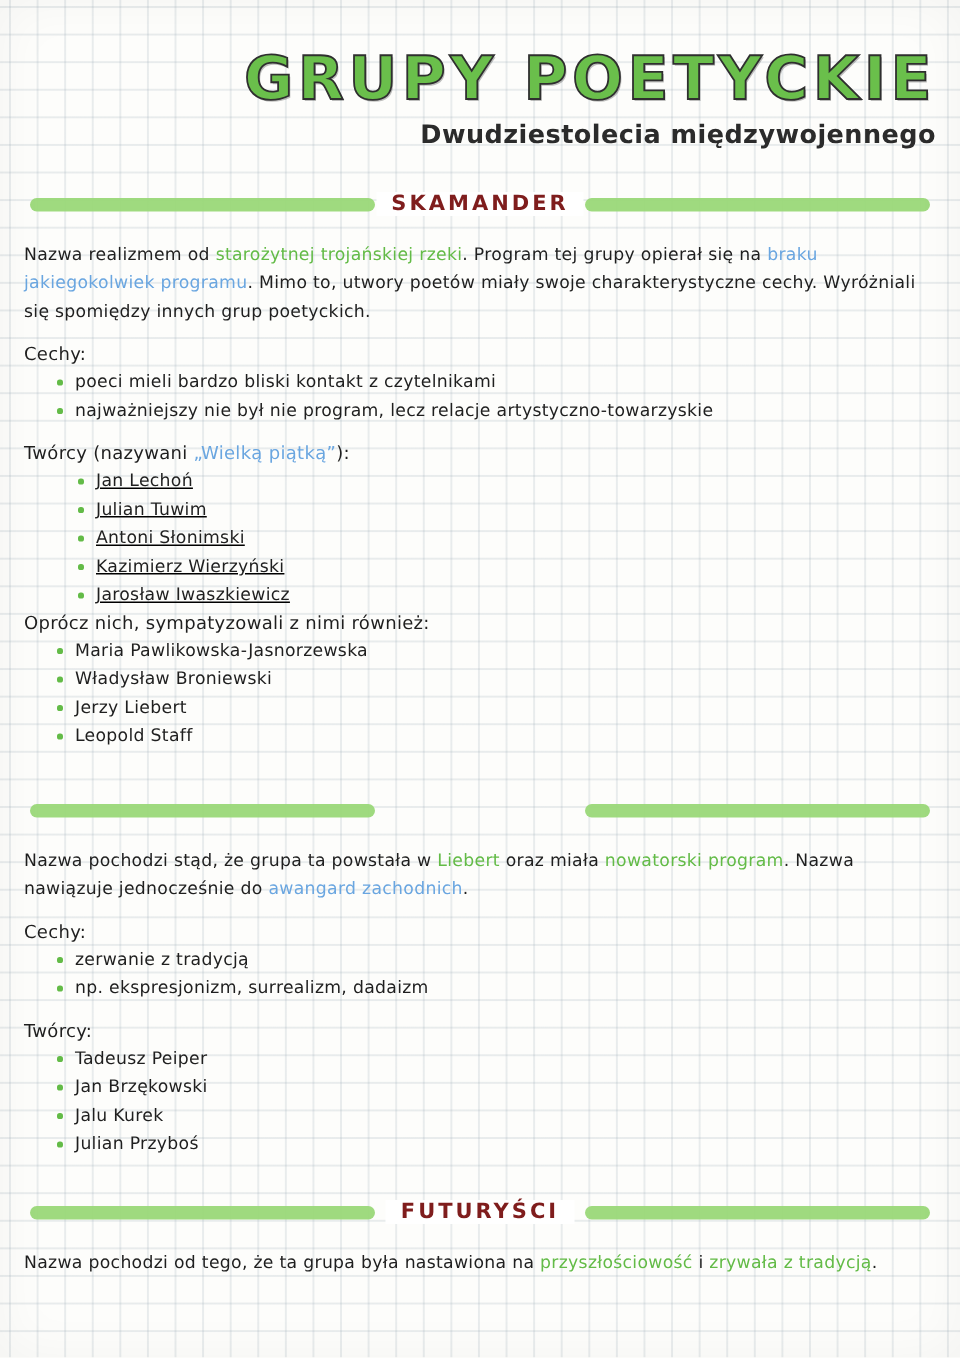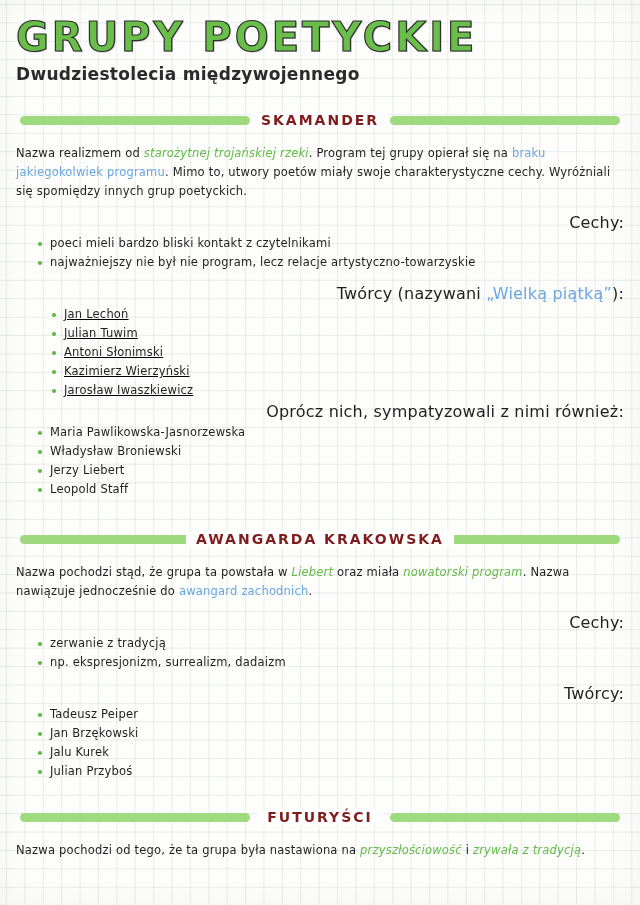--- a/index.html
+++ b/index.html
@@ -29,22 +29,22 @@
   .page::after {
     content: "";
     position: absolute;
     inset: 0;
     pointer-events: none;
     box-shadow: inset 0 0 36px rgba(0,0,0,0.045);
   }
 
   
   .title-wrap {
-    text-align: left;
-    padding-top: 16px;
+    text-align: right;
+    padding-top: 32px;
   }
   .main-title {
     font-family: "DejaVu Sans", sans-serif;
     font-weight: bold;
     font-size: 40px;
     letter-spacing: 3px;
     color: #6abf4b;
     -webkit-text-stroke: 1.2px #2f2f2f;
     text-shadow: 1px 1px 0 rgba(0,0,0,0.25);
     margin: 0;
@@ -91,30 +91,29 @@
   }
 
   
   .para {
     font-size: 11.5px;
     color: #1f1f1f;
     line-height: 19px;
     margin: 0 0 4px 0;
     letter-spacing: 0.2px;
   }
-  .hl-green { color: #63bb47; font-style: italic; }
+  .hl-green { color: #63bb47; }
   .hl-blue  { color: #6aa6e0; }
   .hl-dark  { color: #1f1f1f; }
 
   .label-line {
-    font-size: 16px;
+    font-size: 12px;
     color: #1f1f1f;
     margin: 12px 0 2px 0;
     letter-spacing: 0.2px;
-    text-align: right;
   }
 
   ul.bul {
     list-style: none;
     margin: 0 0 2px 0;
     padding: 0 0 0 22px;
   }
   ul.bul li {
     position: relative;
     font-size: 11.5px;
@@ -184,21 +183,20 @@
   <ul class="bul">
     <li>Maria Pawlikowska-Jasnorzewska</li>
     <li>Władysław Broniewski</li>
     <li>Jerzy Liebert</li>
     <li>Leopold Staff</li>
   </ul>
 
   <div class="banner" style="margin-top:30px">
     <div class="bar left"></div>
     <div class="bar right"></div>
-    <div class="label">AWANGARDA  KRAKOWSKA</div>
   </div>
 
   <p class="para">
     <span class="hl-dark">Nazwa pochodzi stąd, że grupa ta powstała w </span><span class="hl-green">Liebert</span><span class="hl-dark"> oraz miała </span><span class="hl-green">nowatorski program</span><span class="hl-dark">. Nazwa nawiązuje jednocześnie do </span><span class="hl-blue">awangard zachodnich</span><span class="hl-dark">.</span>
   </p>
 
   <div class="label-line">Cechy:</div>
   <ul class="bul">
     <li>zerwanie z tradycją</li>
     <li>np. ekspresjonizm, surrealizm, dadaizm</li>

